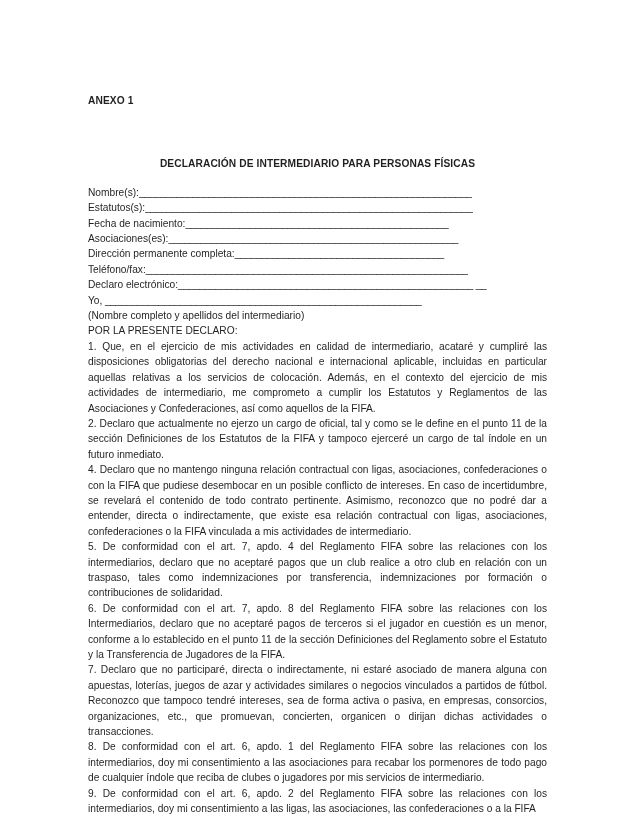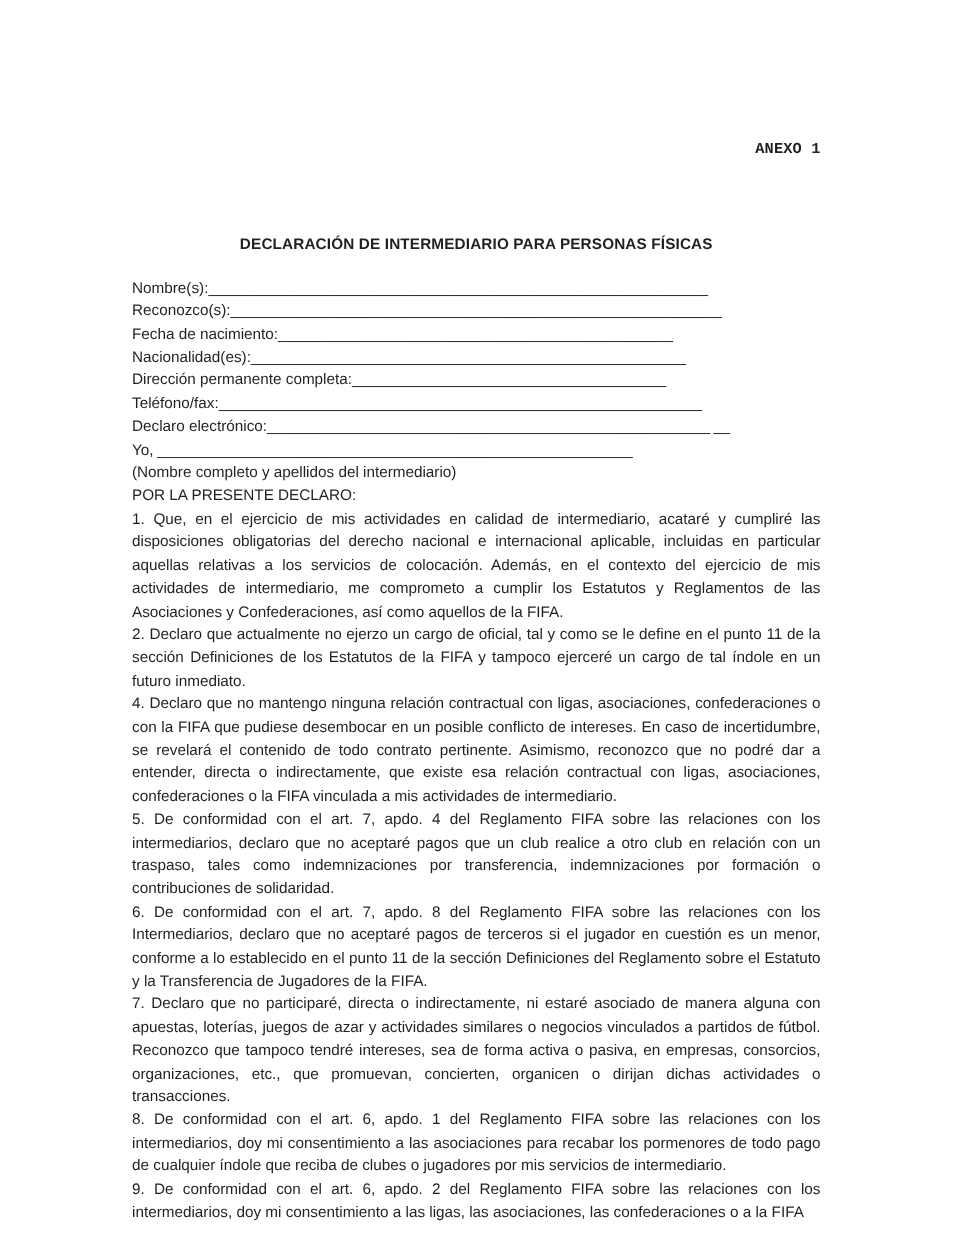--- a/index.html
+++ b/index.html
@@ -28,26 +28,25 @@
 
   
   #content {
     position: absolute;
     left: 88px;
     top: 93px;
     width: 459px;
   }
 
   .doc-title {
-    text-align: right;
+    text-align: left;
     font-weight: bold;
     font-size: 10.2px;
     line-height: 15.4px;
     letter-spacing: 0.1px;
-    font-family: Liberation Mono, monospace;
   }
   .doc-subtitle {
     text-align: center;
     font-weight: bold;
     font-size: 10.2px;
     line-height: 15.4px;
     letter-spacing: 0.1px;
     margin-top: 48px;
   }
 
@@ -92,25 +91,25 @@
 <div id="page">
   <div id="content">
 
     <div class="doc-title">ANEXO 1</div>
     <div class="doc-subtitle">DECLARACIÓN DE INTERMEDIARIO PARA PERSONAS FÍSICAS</div>
 
     <div class="spacer-after-title"></div>
 
     <div class="field-row"><span class="field-label">Nombre(s):</span><span class="field-fill">______________________________________________________________</span></div>
 
-    <div class="field-row"><span class="field-label">Reconozco(s):</span><span class="field-fill">_____________________________________________________________</span></div>
+    <div class="field-row"><span class="field-label">Estatutos(s):</span><span class="field-fill">_____________________________________________________________</span></div>
 
     <div class="field-row"><span class="field-label">Fecha de nacimiento:</span><span class="field-fill">_________________________________________________</span></div>
 
-    <div class="field-row"><span class="field-label">Nacionalidad(es):</span><span class="field-fill">______________________________________________________</span></div>
+    <div class="field-row"><span class="field-label">Asociaciones(es):</span><span class="field-fill">______________________________________________________</span></div>
 
     <div class="field-row"><span class="field-label">Dirección permanente completa:</span><span class="field-fill">_______________________________________</span></div>
 
     <div class="field-row"><span class="field-label">Teléfono/fax:</span><span class="field-fill">____________________________________________________________</span></div>
 
     <div class="field-row"><span class="field-label">Declaro electrónico:</span><span class="field-fill">_______________________________________________________ __</span></div>
 
     <div class="field-row"><span class="field-label">Yo,</span><span class="field-fill"> ___________________________________________________________</span></div>
 
     <div class="field-note">(Nombre completo y apellidos del intermediario)</div>

